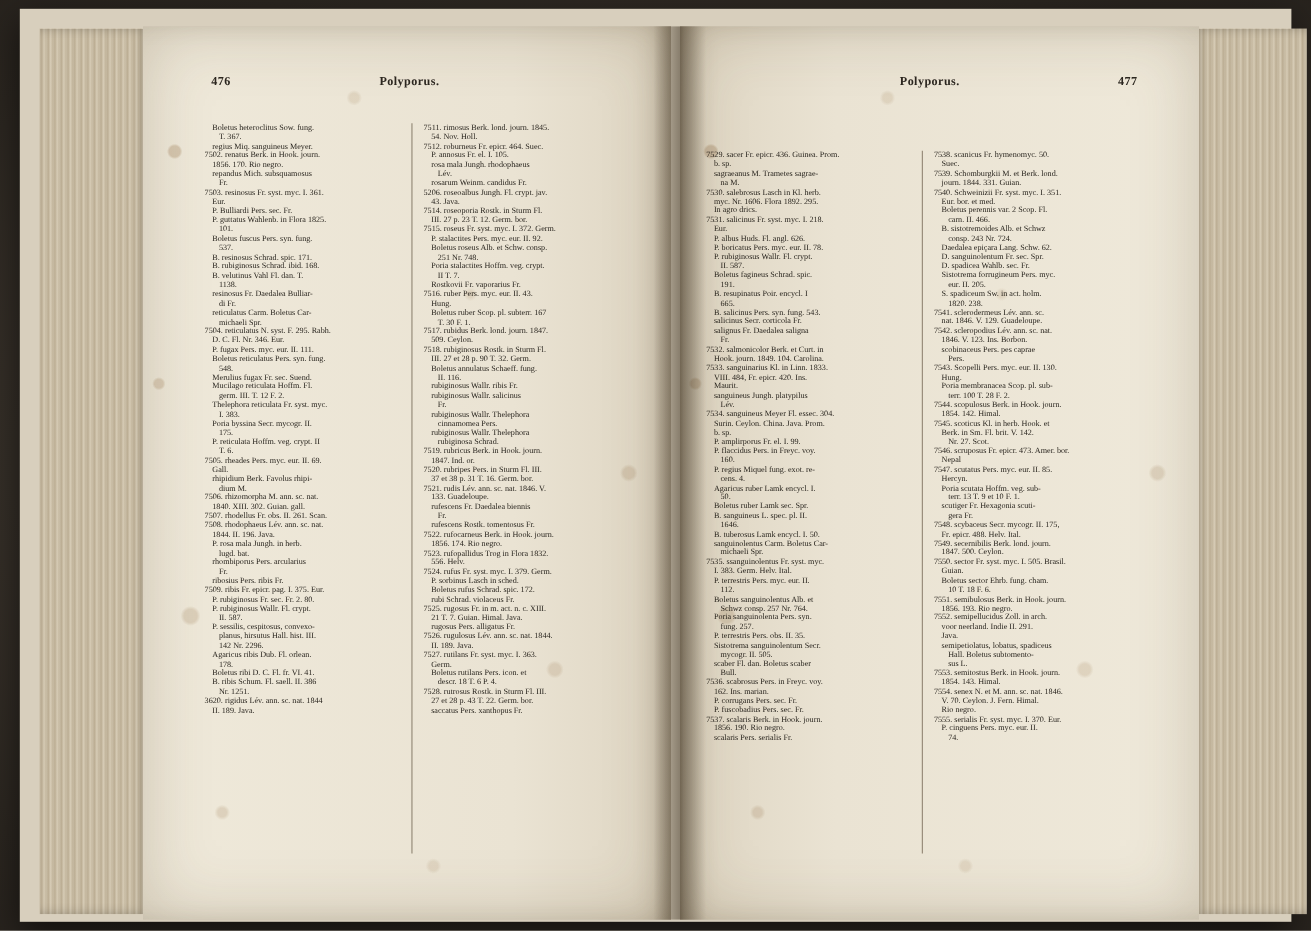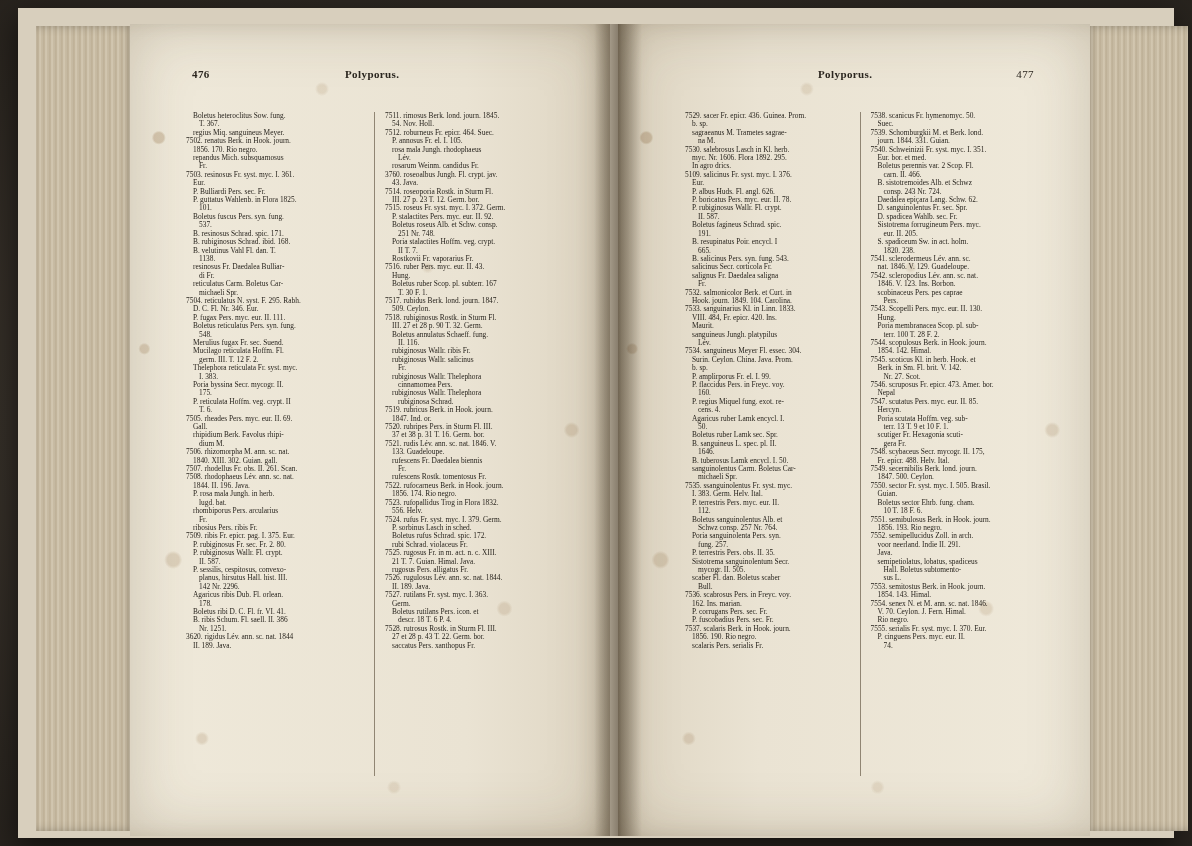--- a/index.html
+++ b/index.html
@@ -80,29 +80,29 @@
   
   .head{
     position:absolute;top:44px;left:0;right:0;height:16px;
     font-size:11px;letter-spacing:.4px;color:#2c2720;
   }
   .head .folio{position:absolute;font-weight:bold;font-size:11px;}
   .head .title{position:absolute;font-weight:bold;font-size:11px;text-align:right;}
   .page.left .head .folio{left:62px;}
   .page.left .head .title{left:215px;}
   .page.right .head .title{left:200px;}
-  .page.right .head .folio{right:56px;font-weight:normal;}
+  .page.right .head .folio{right:56px;font-weight:bold;}
 
   
   .cols{
     position:absolute;top:88px;bottom:60px;left:0;right:0;
     display:flex;
   }
   .page.left .cols{padding:0 48px 0 56px;}
-  .page.right .cols{padding:0 56px 0 67px;}
+  .page.right .cols{padding:0 56px 0 24px;margin-top:25px;}
   .col{
     width:50%;
     box-sizing:border-box;
     font-size:7.4px;
     line-height:8.4px;
     color:#221e18;
     text-align:left;
   }
   .col.first{padding-right:9px;}
   .col.second{padding-left:10px;border-left:1px solid rgba(70,55,35,.55);}
@@ -199,21 +199,21 @@
             <div class="entry i2">II. 189. Java.</div>
           </div>
         <div class="col second" id="L2">
             <div class="entry i1">7511. rimosus Berk. lond. journ. 1845.</div>
             <div class="entry i2">54. Nov. Holl.</div>
             <div class="entry i1">7512. roburneus Fr. epicr. 464. Suec.</div>
             <div class="entry i2">P. annosus Fr. el. I. 105.</div>
             <div class="entry i2">rosa mala Jungh. rhodophaeus</div>
             <div class="entry i3">Lév.</div>
             <div class="entry i2">rosarum Weinm. candidus Fr.</div>
-            <div class="entry i1">3760. roseoalbus Jungh. Fl. crypt. jav.</div>
+            <div class="entry i1">5206. roseoalbus Jungh. Fl. crypt. jav.</div>
             <div class="entry i2">43. Java.</div>
             <div class="entry i1">7514. roseoporia Rostk. in Sturm Fl.</div>
             <div class="entry i2">III. 27 p. 23 T. 12. Germ. bor.</div>
             <div class="entry i1">7515. roseus Fr. syst. myc. I. 372. Germ.</div>
             <div class="entry i2">P. stalactites Pers. myc. eur. II. 92.</div>
             <div class="entry i2">Boletus roseus Alb. et Schw. consp.</div>
             <div class="entry i3">251 Nr. 748.</div>
             <div class="entry i2">Poria stalactites Hoffm. veg. crypt.</div>
             <div class="entry i3">II T. 7.</div>
             <div class="entry i2">Rostkovii Fr. vaporarius Fr.</div>
@@ -276,21 +276,21 @@
       </div>
       <div class="cols">
         <div class="col first" id="R1">
             <div class="entry i1">7529. sacer Fr. epicr. 436. Guinea. Prom.</div>
             <div class="entry i2">b. sp.</div>
             <div class="entry i2">sagraeanus M. Trametes sagrae-</div>
             <div class="entry i3">na M.</div>
             <div class="entry i1">7530. salebrosus Lasch in Kl. herb.</div>
             <div class="entry i2">myc. Nr. 1606. Flora 1892. 295.</div>
             <div class="entry i2">In agro drics.</div>
-            <div class="entry i1">5109. salicinus Fr. syst. myc. I. 376.</div>
+            <div class="entry i1">7531. salicinus Fr. syst. myc. I. 218.</div>
             <div class="entry i2">Eur.</div>
             <div class="entry i2">P. albus Huds. Fl. angl. 626.</div>
             <div class="entry i2">P. boricatus Pers. myc. eur. II. 78.</div>
             <div class="entry i2">P. rubiginosus Wallr. Fl. crypt.</div>
             <div class="entry i3">II. 587.</div>
             <div class="entry i2">Boletus fagineus Schrad. spic.</div>
             <div class="entry i3">191.</div>
             <div class="entry i2">B. resupinatus Poir. encycl. I</div>
             <div class="entry i3">665.</div>
             <div class="entry i2">B. salicinus Pers. syn. fung. 543.</div>
@@ -346,21 +346,21 @@
             <div class="entry i2">Suec.</div>
             <div class="entry i1">7539. Schomburgkii M. et Berk. lond.</div>
             <div class="entry i2">journ. 1844. 331. Guian.</div>
             <div class="entry i1">7540. Schweinizii Fr. syst. myc. I. 351.</div>
             <div class="entry i2">Eur. bor. et med.</div>
             <div class="entry i2">Boletus perennis var. 2 Scop. Fl.</div>
             <div class="entry i3">carn. II. 466.</div>
             <div class="entry i2">B. sistotremoides Alb. et Schwz</div>
             <div class="entry i3">consp. 243 Nr. 724.</div>
             <div class="entry i2">Daedalea epiçara Lang. Schw. 62.</div>
-            <div class="entry i2">D. sanguinolentus Fr. sec. Spr.</div>
+            <div class="entry i2">D. sanguinolentum Fr. sec. Spr.</div>
             <div class="entry i2">D. spadicea Wahlb. sec. Fr.</div>
             <div class="entry i2">Sistotrema forrugineum Pers. myc.</div>
             <div class="entry i3">eur. II. 205.</div>
             <div class="entry i2">S. spadiceum Sw. in act. holm.</div>
             <div class="entry i3">1820. 238.</div>
             <div class="entry i1">7541. sclerodermeus Lév. ann. sc.</div>
             <div class="entry i2">nat. 1846. V. 129. Guadeloupe.</div>
             <div class="entry i1">7542. scleropodius Lév. ann. sc. nat.</div>
             <div class="entry i2">1846. V. 123. Ins. Borbon.</div>
             <div class="entry i2">scobinaceus Pers. pes caprae</div>

